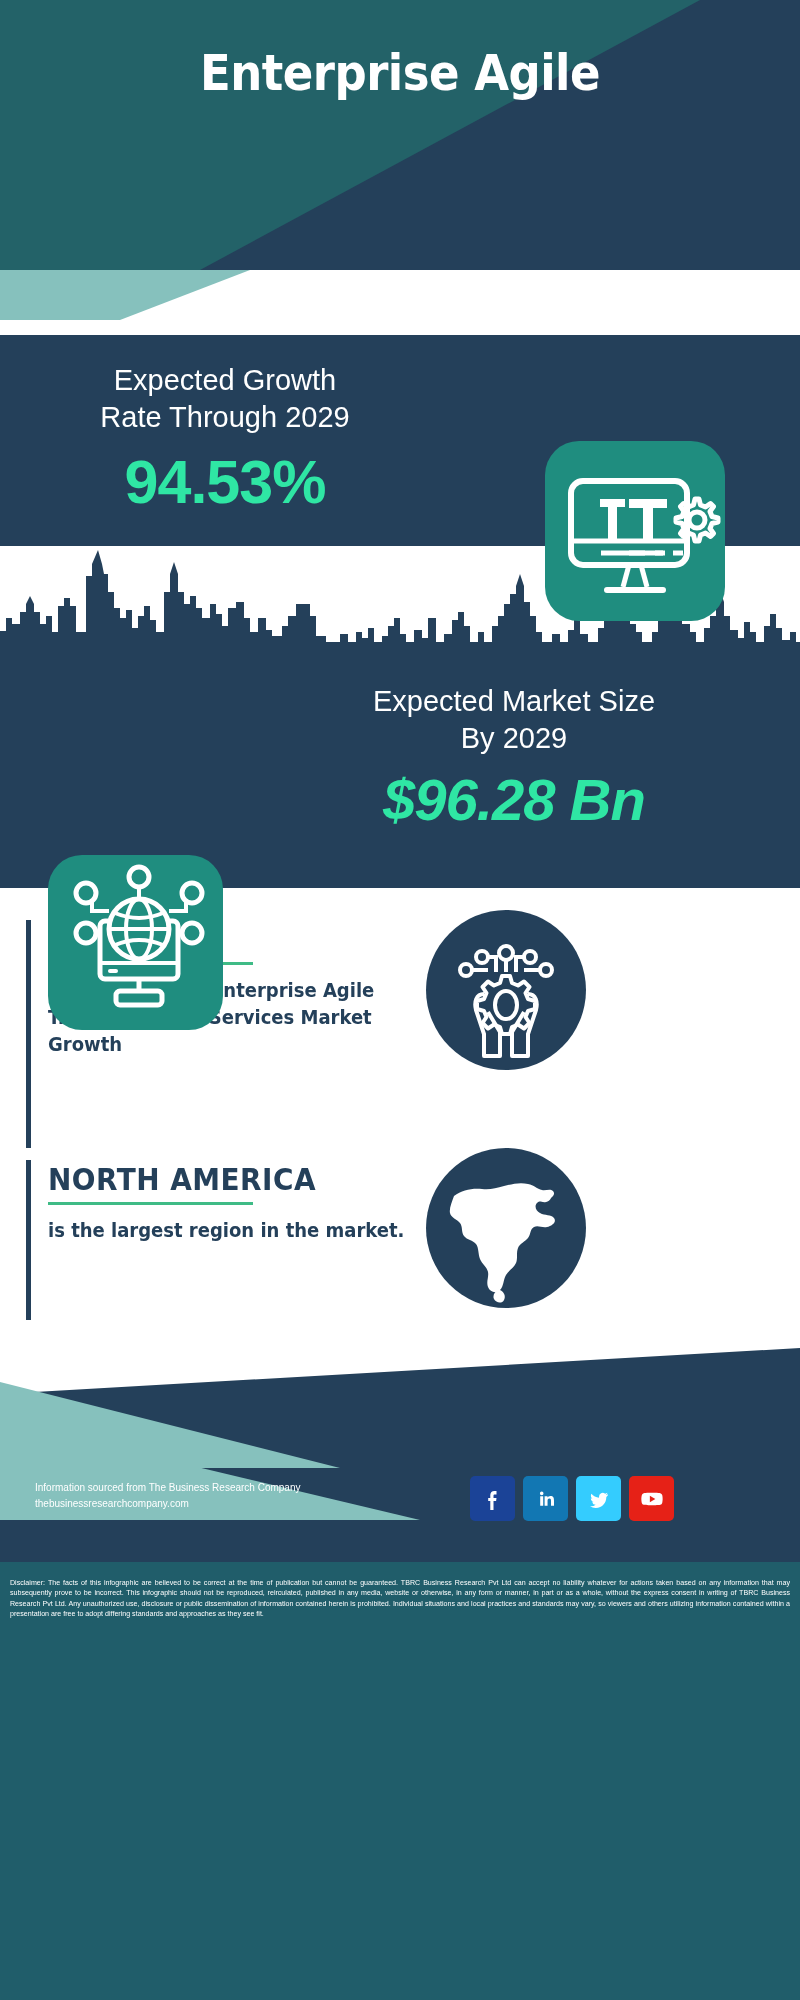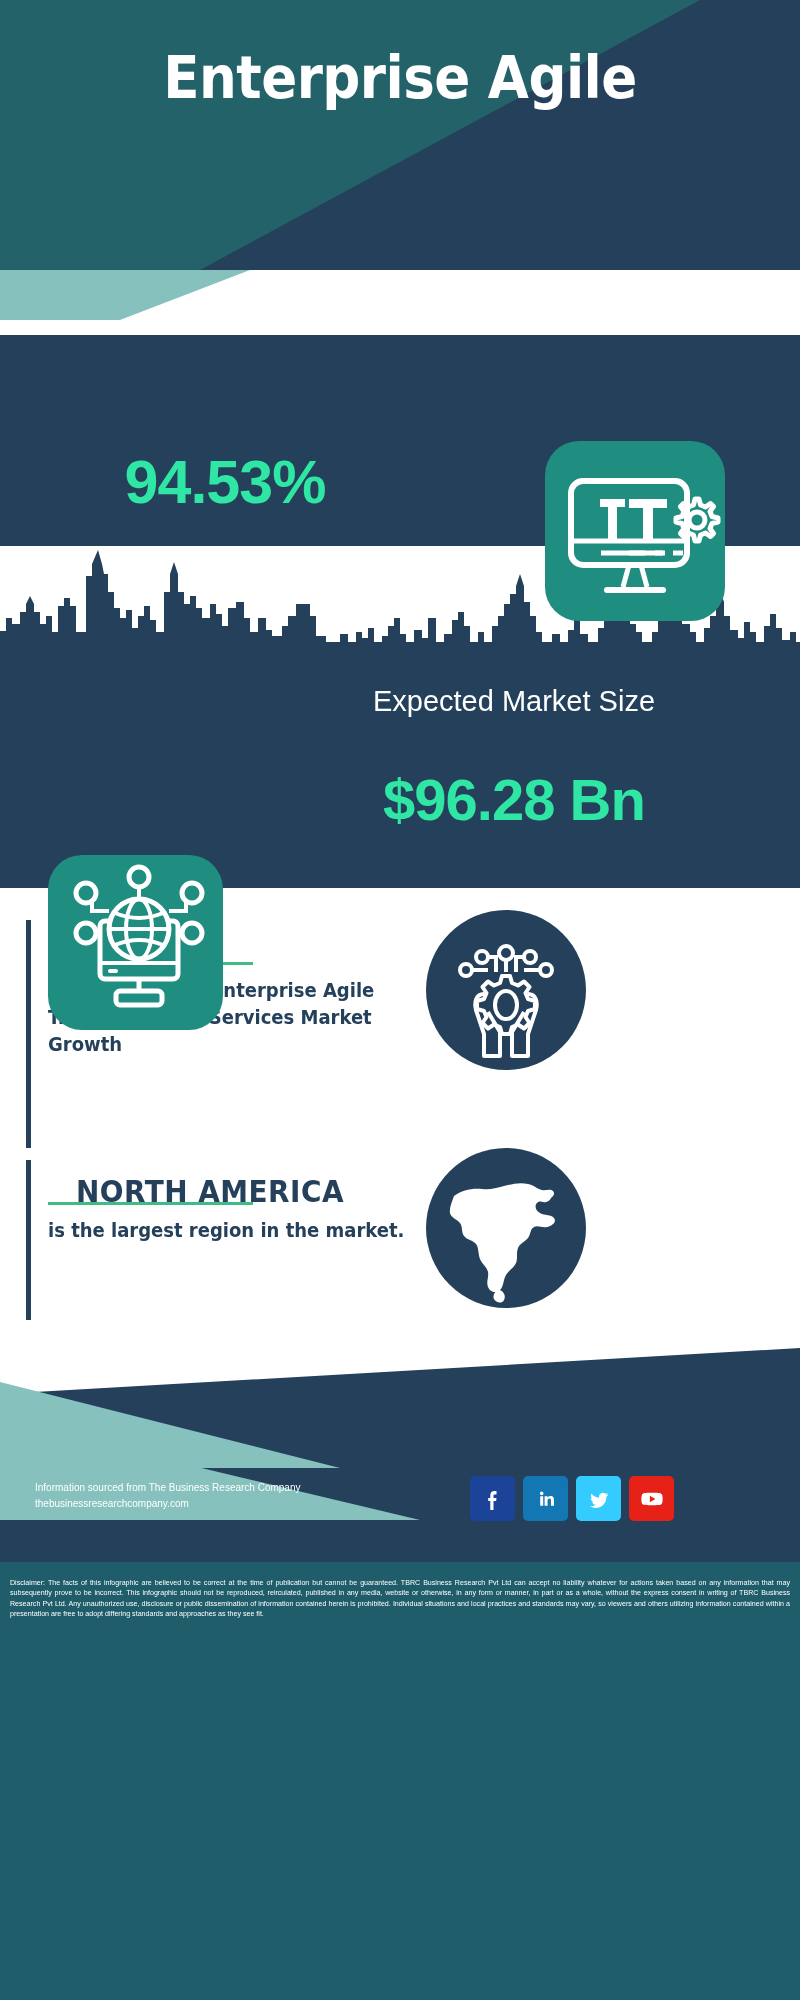--- a/index.html
+++ b/index.html
@@ -20,21 +20,21 @@
   }
   .header-teal {
     position:absolute; left:0; top:0; width:800px; height:270px;
     background:#236268;
     clip-path: polygon(0 0, 700px 0, 200px 270px, 0 270px);
   }
   .header-title {
     position:absolute; left:0; top:48px; width:800px;
     text-align:center;
     color:#ffffff;
-    font-size:59px;
+    font-size:50px;
     line-height:1.0;
     font-weight:bold;
     letter-spacing:-0.5px;
     z-index:4;
     font-family:"DejaVu Sans Condensed","Liberation Sans", sans-serif;
     font-stretch:condensed;
     padding:0 60px;
   }
   .header-title div { margin-bottom:2px; }
 
@@ -95,20 +95,21 @@
   .market-label {
     position:absolute; left:240px; top:22px; width:548px;
     text-align:center; color:#ffffff;
     font-size:29px; line-height:1.28; font-weight:400;
   }
   .market-value {
     position:absolute; left:240px; top:110px; width:548px;
     text-align:center; color:#2fe6a4;
     font-size:58px; font-weight:bold; line-height:1;
     letter-spacing:-1px;
+    font-style:italic;
   }
   .market-bottom {
     position:absolute; left:0; top:858px; width:800px; height:30px;
     background:#24405a;
   }
 
   
   .content {
     position:absolute; left:0; top:888px; width:800px; height:460px;
     background:#ffffff;
@@ -197,20 +198,24 @@
   <div class="header">
     <div class="header-teal"></div>
   </div>
   <div class="header-title">
     <div>Enterprise Agile</div>
   </div>
   <div class="white-band"></div>
   <div class="sub-teal"></div>
 
   <div class="growth">
+    <div class="growth-label">
+      <div>Expected Growth</div>
+      <div>Rate Through 2029</div>
+    </div>
     <div class="growth-value">94.53%</div>
   </div>
 
   <div class="it-icon-box">
     <svg width="180" height="180" viewBox="0 0 180 180" fill="none">
       <rect x="26" y="40" width="116" height="84" rx="12" stroke="#fff" stroke-width="6"></rect>
       <line x1="26" y1="100" x2="142" y2="100" stroke="#fff" stroke-width="5"></line>
       <rect x="63" y="60" width="9" height="42" fill="#fff"></rect>
       <rect x="55" y="58" width="25" height="8" fill="#fff"></rect>
       <rect x="84" y="58" width="38" height="9" fill="#fff"></rect>
@@ -231,20 +236,21 @@
 
   <div class="skyline-wrap">
     <svg viewBox="0 0 800 115" preserveAspectRatio="none">
       <path fill="#24405a" d="M0 115 L0 85 L6 85 L6 72 L12 72 L12 78 L20 78 L20 66 L26 66 L26 58 L30 50 L34 58 L34 66 L40 66 L40 78 L46 78 L46 70 L52 70 L52 86 L58 86 L58 60 L64 60 L64 52 L70 52 L70 60 L76 60 L76 86 L86 86 L86 30 L92 30 L92 18 L98 4 L102 18 L104 28 L108 28 L108 46 L114 46 L114 62 L120 62 L120 72 L126 72 L126 64 L132 64 L132 82 L138 82 L138 70 L144 70 L144 60 L150 60 L150 74 L156 74 L156 86 L164 86 L164 46 L170 46 L170 28 L174 16 L178 28 L178 46 L184 46 L184 58 L190 58 L190 50 L196 50 L196 62 L202 62 L202 72 L210 72 L210 58 L216 58 L216 68 L222 68 L222 80 L228 80 L228 62 L236 62 L236 56 L244 56 L244 72 L250 72 L250 86 L258 86 L258 72 L266 72 L266 84 L272 84 L272 90 L282 90 L282 80 L288 80 L288 70 L296 70 L296 58 L310 58 L310 70 L316 70 L316 90 L326 90 L326 96 L340 96 L340 88 L348 88 L348 96 L356 96 L356 86 L362 86 L362 92 L368 92 L368 82 L374 82 L374 96 L382 96 L382 90 L388 90 L388 80 L394 80 L394 72 L400 72 L400 88 L406 88 L406 96 L414 96 L414 84 L422 84 L422 92 L428 92 L428 72 L436 72 L436 96 L444 96 L444 88 L452 88 L452 74 L458 74 L458 66 L464 66 L464 80 L470 80 L470 96 L478 96 L478 86 L484 86 L484 96 L492 96 L492 80 L498 80 L498 70 L504 70 L504 58 L510 58 L510 48 L516 48 L516 40 L520 28 L524 40 L524 56 L530 56 L530 70 L536 70 L536 86 L542 86 L542 96 L552 96 L552 88 L560 88 L560 96 L568 96 L568 84 L574 84 L574 72 L580 72 L580 88 L588 88 L588 96 L598 96 L598 82 L604 82 L604 66 L610 66 L610 58 L616 58 L616 48 L620 38 L624 48 L624 62 L630 62 L630 78 L636 78 L636 86 L642 86 L642 96 L652 96 L652 86 L658 86 L658 46 L662 46 L662 28 L666 16 L670 28 L670 46 L676 46 L676 62 L682 62 L682 78 L690 78 L690 86 L696 86 L696 96 L704 96 L704 82 L710 82 L710 70 L716 70 L716 56 L720 44 L724 56 L724 70 L730 70 L730 84 L738 84 L738 92 L744 92 L744 76 L750 76 L750 86 L756 86 L756 96 L764 96 L764 80 L770 80 L770 68 L776 68 L776 82 L782 82 L782 94 L790 94 L790 86 L796 86 L796 96 L800 96 L800 115 Z"></path>
     </svg>
   </div>
 
   <div class="market">
     <div class="market-label">
       <div>Expected Market Size</div>
+      <div>By 2029</div>
     </div>
     <div class="market-value">$96.28 Bn</div>
   </div>
   <div class="market-bottom"></div>
 
   <div class="globe-icon-box">
     <svg width="175" height="175" viewBox="0 0 175 175" fill="none">
       <rect x="52" y="66" width="78" height="58" rx="5" stroke="#fff" stroke-width="5"></rect>
       <line x1="52" y1="108" x2="130" y2="108" stroke="#fff" stroke-width="4"></line>
       <rect x="60" y="114" width="10" height="4" rx="2" fill="#fff"></rect>
@@ -290,21 +296,21 @@
           <path d="M76 66 l8 0 l2 7 l6 2.5 l6-4 l5.5 5.5 l-4 6 l2.5 6 l7 2 l0 8 l-7 2 l-2.5 6 l4 6 l-5.5 5.5 l-6-4 l-6 2.5 l-2 7 l-8 0 l-2-7 l-6-2.5 l-6 4 l-5.5-5.5 l4-6 l-2.5-6 l-7-2 l0-8 l7-2 l2.5-6 l-4-6 l5.5-5.5 l6 4 l6-2.5 Z" stroke="#fff" stroke-width="4" fill="none" stroke-linejoin="round"></path>
           <ellipse cx="80" cy="95" rx="11" ry="14" stroke="#fff" stroke-width="4" fill="none"></ellipse>
           <path d="M58 84 C50 84 48 92 50 100 L58 124 L58 146 L74 146 L74 122 L62 102" stroke="#fff" stroke-width="4" fill="none" stroke-linejoin="round"></path>
           <path d="M102 84 C110 84 112 92 110 100 L102 124 L102 146 L86 146 L86 122 L98 102" stroke="#fff" stroke-width="4" fill="none" stroke-linejoin="round"></path>
         </svg>
       </div>
     </div>
 
     <div class="card" style="top:272px;">
       <div class="bar" style="height:160px;"></div>
-      <div class="card-title" style="top:16px;margin-left:28px;">NORTH AMERICA</div>
+      <div class="card-title" style="top:4px;">NORTH AMERICA</div>
       <div class="card-rule" style="top:42px; width:205px;"></div>
       <div class="card-body" style="top:57px;">is the largest region in the market.</div>
       <div class="circle-icon" style="left:400px; top:-12px; width:160px; height:160px;">
         <svg width="160" height="160" viewBox="0 0 160 160" fill="none">
           <path fill="#ffffff" d="M28 48 C36 42 46 40 56 41 C64 42 70 40 78 38 C86 36 94 34 102 36 C108 37 111 41 116 42 C120 43 124 40 127 43 C130 46 126 50 122 52 C118 54 114 52 111 55 C108 58 110 63 114 65 C119 68 125 66 128 70 C131 74 126 78 121 79 C116 80 112 77 108 79 C104 81 105 86 102 90 C99 94 94 95 92 100 C90 105 92 110 90 115 C88 120 83 122 80 127 C77 132 78 138 74 142 C70 146 64 144 62 139 C60 134 63 129 62 124 C61 119 56 116 54 111 C52 106 53 100 50 96 C47 92 41 92 38 88 C35 84 37 79 34 75 C31 71 25 70 24 65 C23 60 26 54 28 48 Z
                    M112 44 C116 42 121 43 124 46 C127 49 124 53 120 54 C116 55 111 52 110 48 C109.5 46 110.5 45 112 44 Z"></path>
           <path fill="#ffffff" d="M74 142 C78 144 80 148 78 152 C76 156 70 155 68 151 C66 147 70 141 74 142 Z"></path>
         </svg>
       </div>
     </div>

